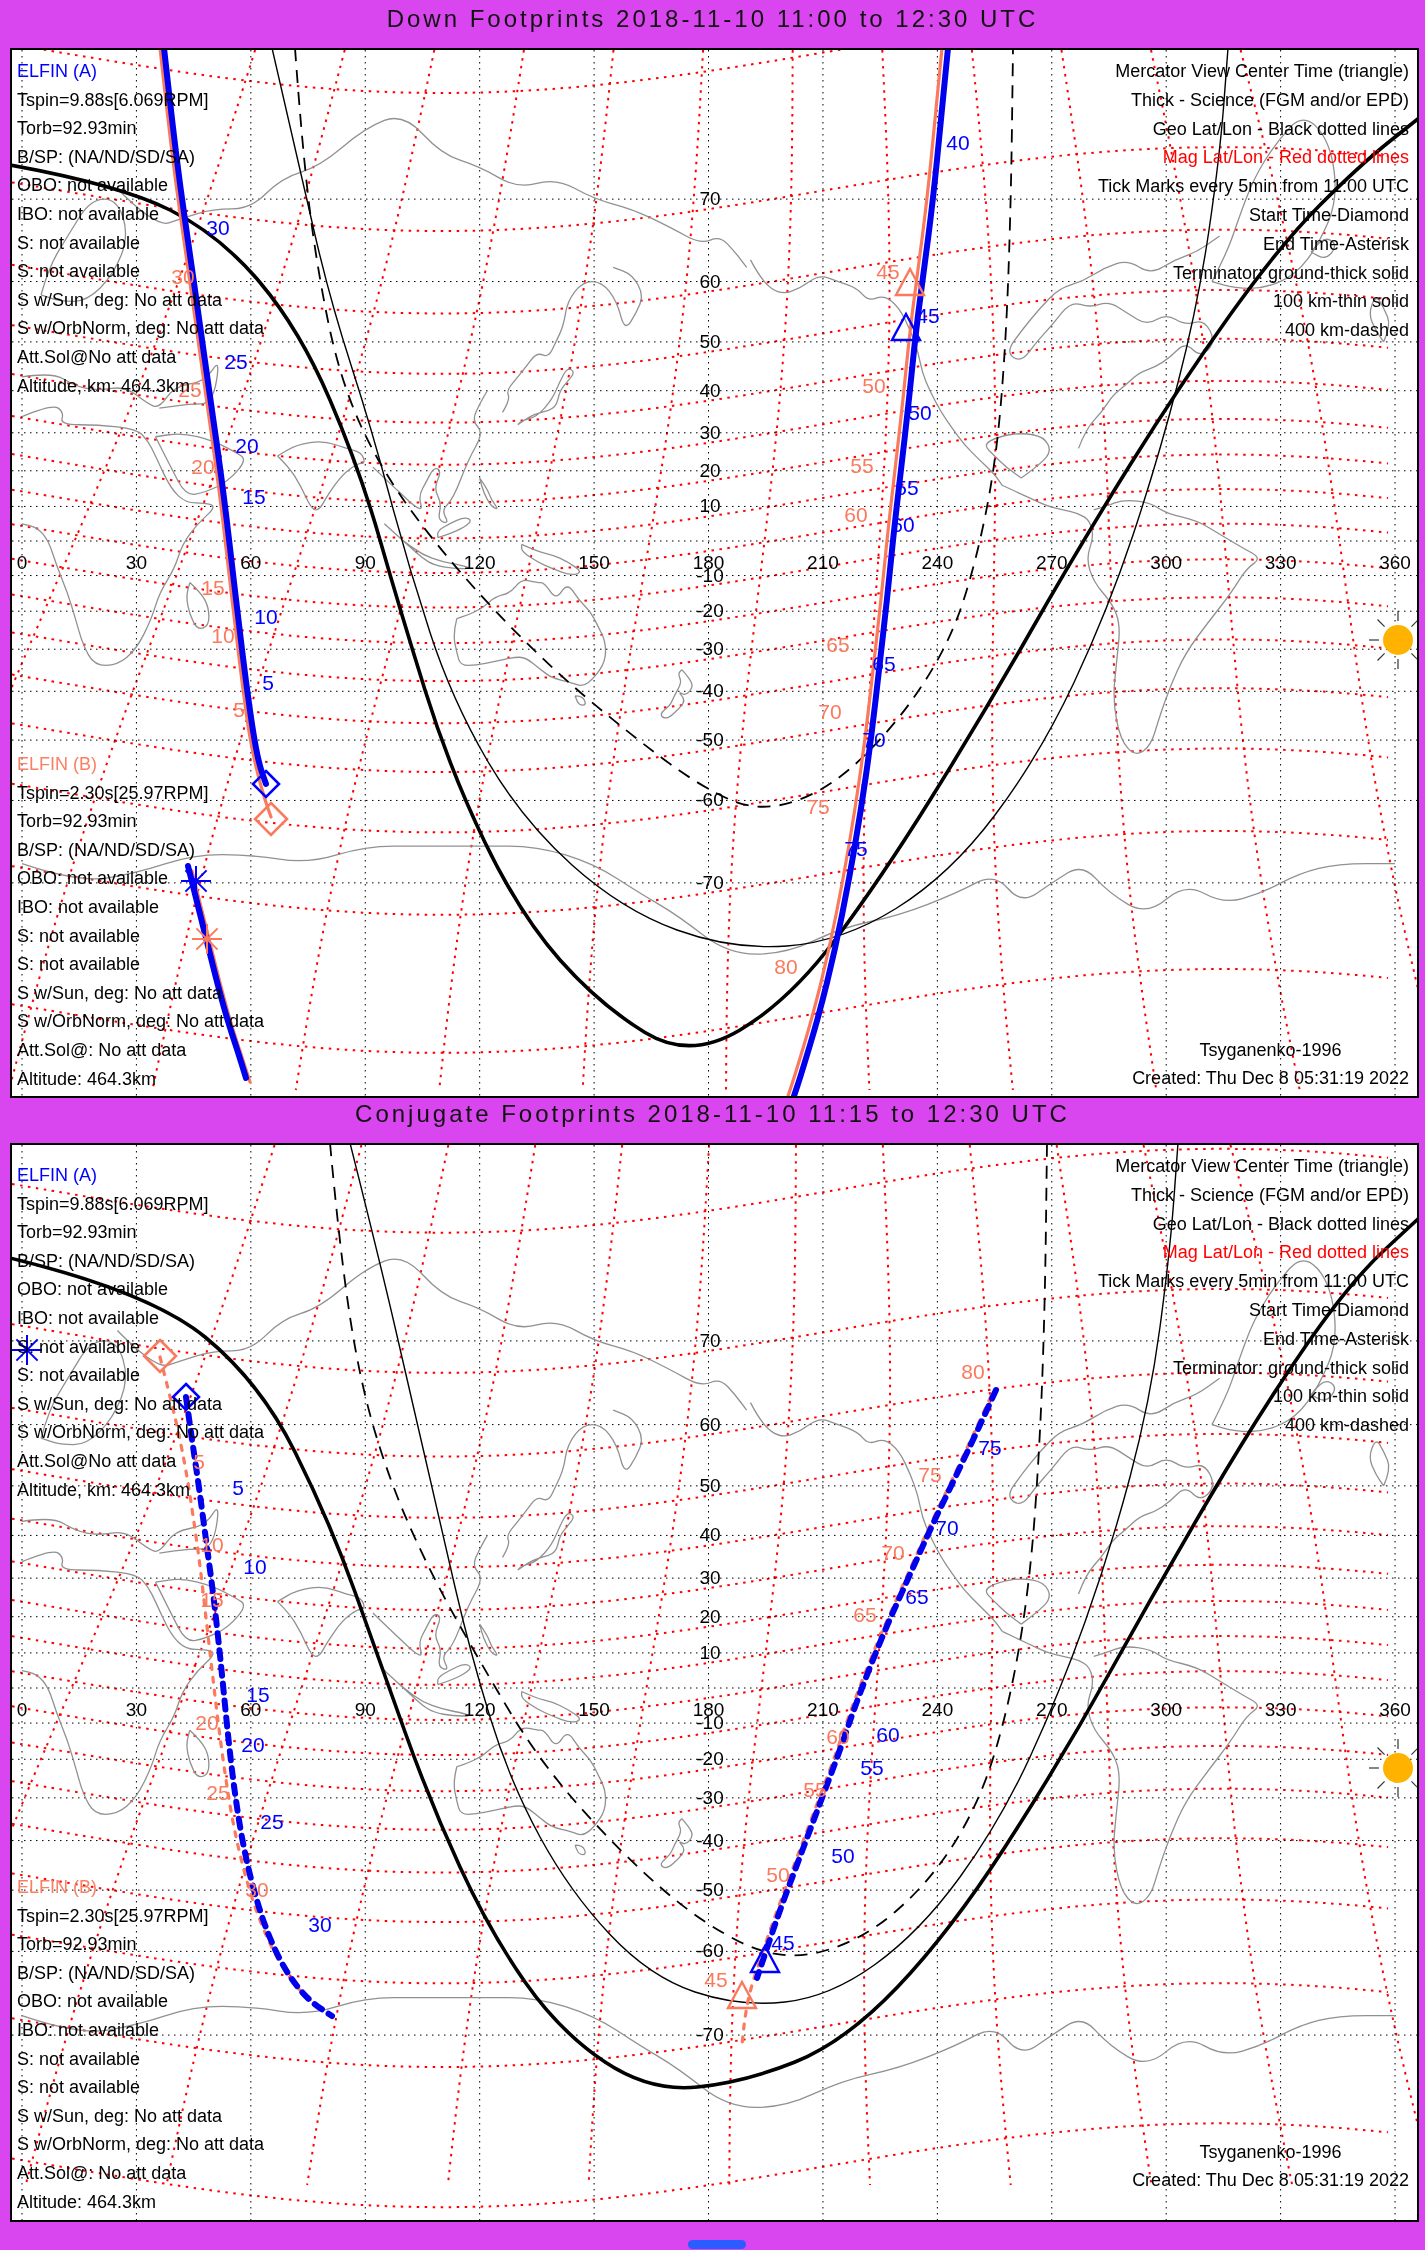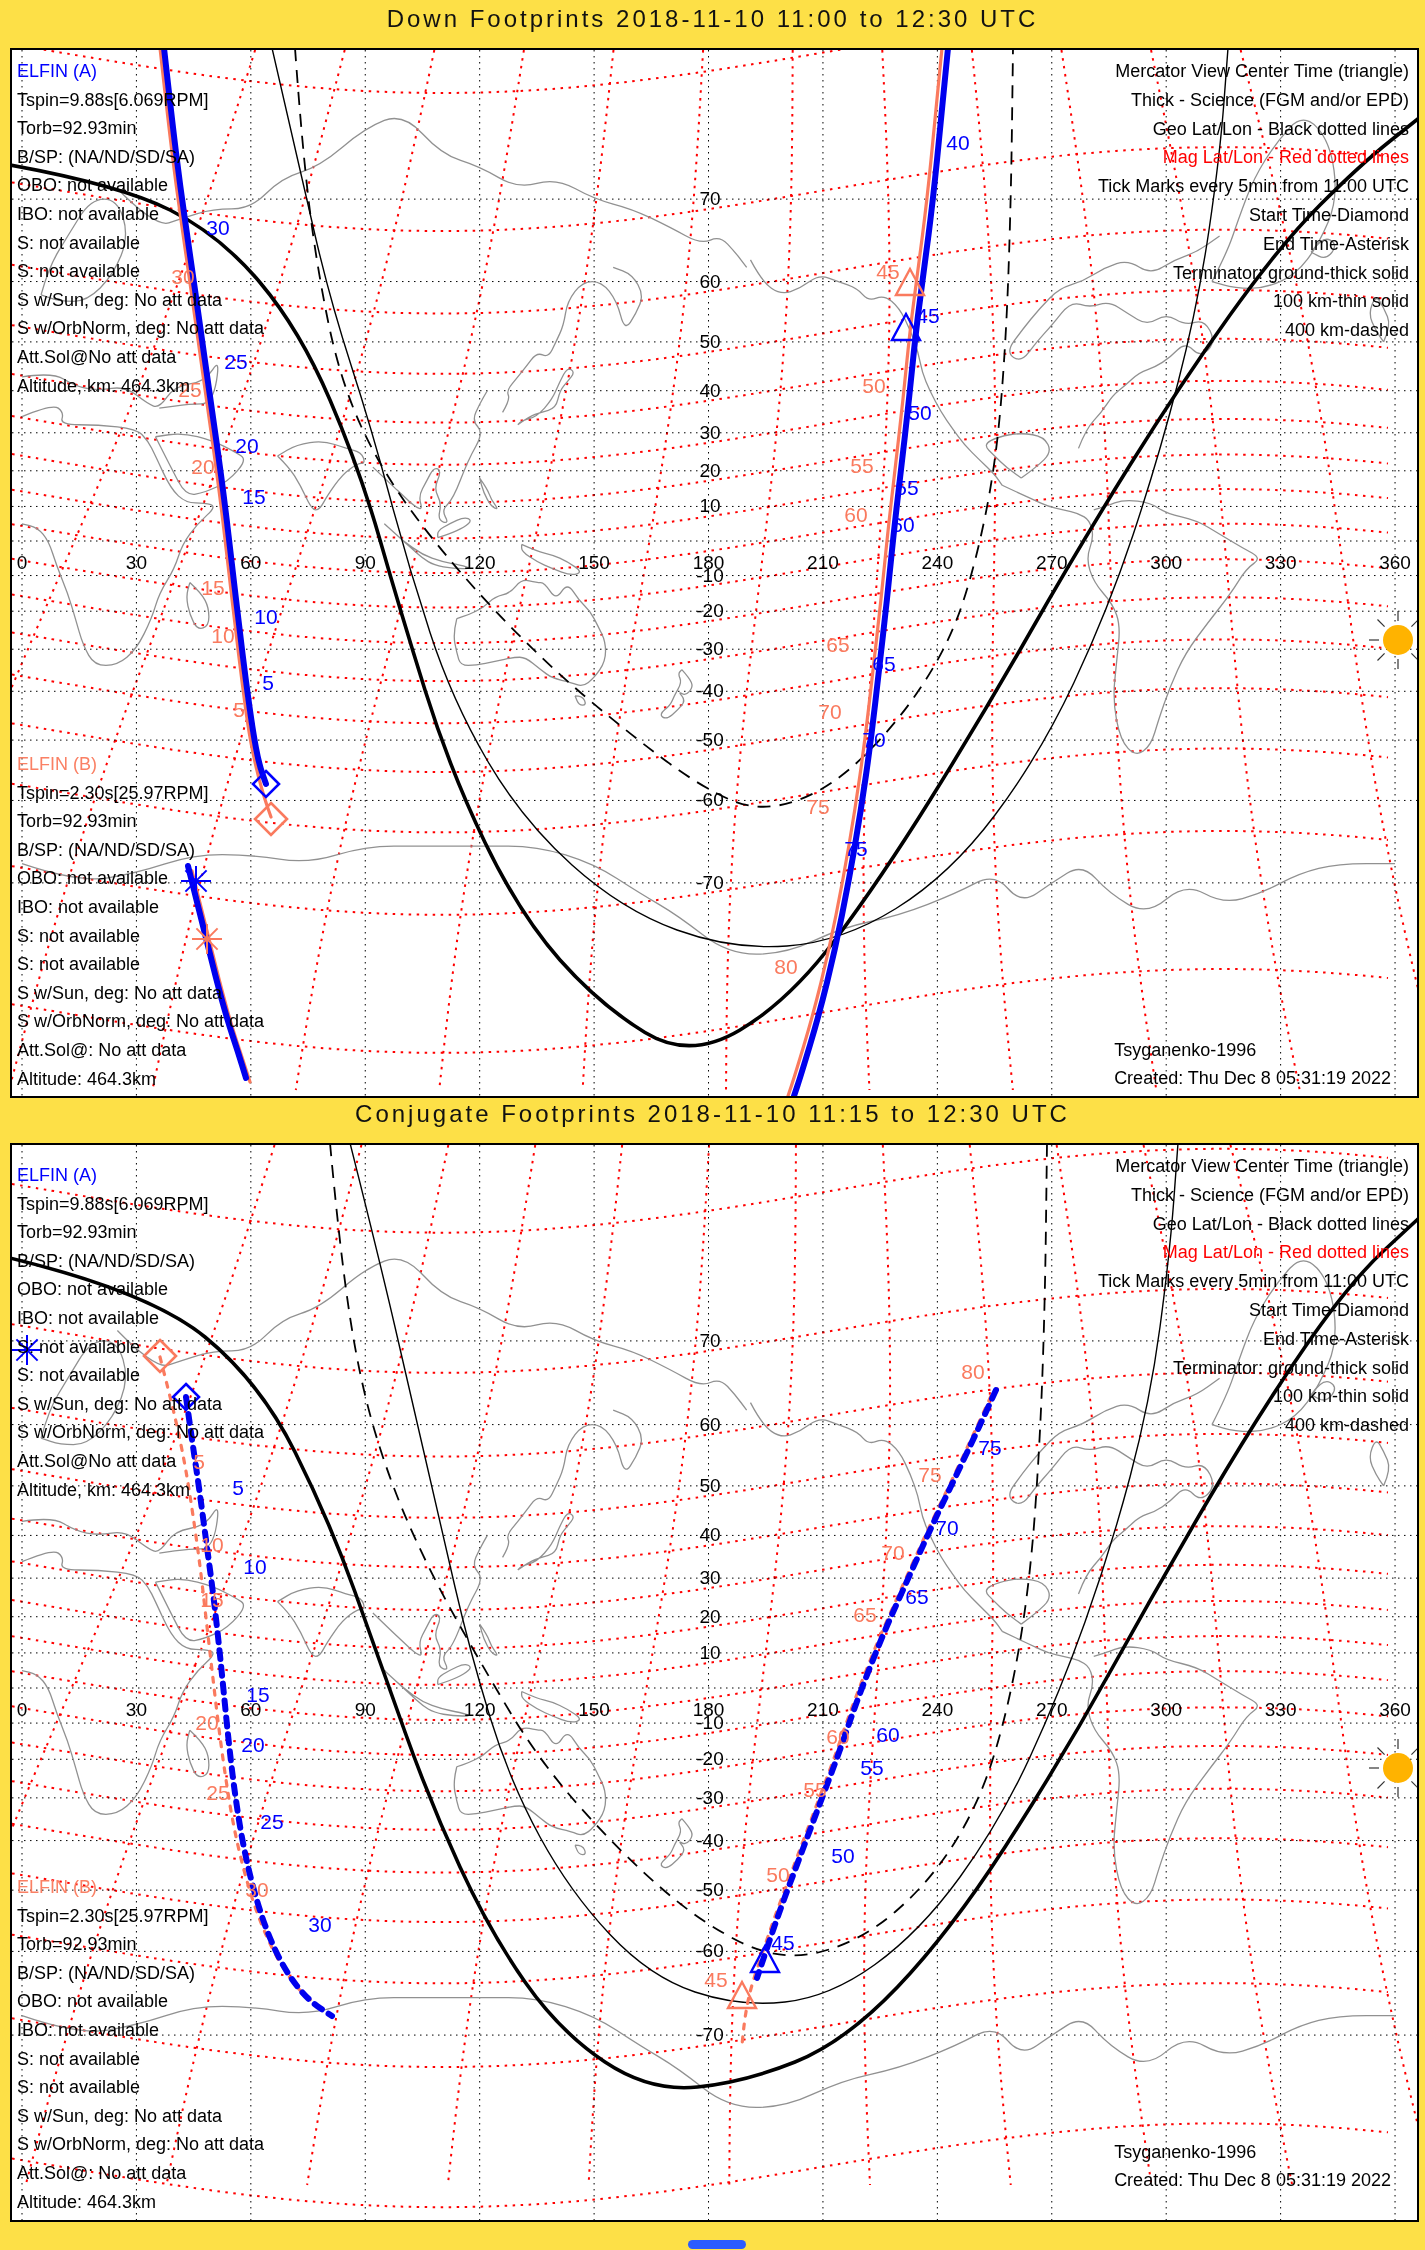--- a/index.html
+++ b/index.html
@@ -1,29 +1,29 @@
 <!DOCTYPE html>
 <html><head>
 <meta charset="utf-8">
 <style>
   html,body{margin:0;padding:0;background:#fff;}
-  .page{position:relative;width:1425px;height:2250px;background:#fde047;
+  .page{position:relative;width:1425px;height:2250px;background:#d946ef;
         font-family:"Liberation Sans",sans-serif;overflow:hidden;}
   .title{position:absolute;left:0;width:1425px;text-align:center;font-size:24px;
          letter-spacing:3px;color:#111;white-space:nowrap;}
   .frame{position:absolute;left:10px;width:1409px;border:2px solid #000;
          box-sizing:border-box;background:#fff;}
   .frame svg{position:absolute;left:0;top:0;}
   .info{position:absolute;font-size:18px;line-height:28.6px;color:#000;white-space:nowrap;z-index:5;}
   .hdr{font-weight:normal;}
   .c-blue{color:#0000ff;}
   .c-red{color:#fa8064;}
   .legend{position:absolute;right:8px;text-align:right;font-size:18px;line-height:28.8px;
           color:#000;white-space:nowrap;z-index:5;}
-  .credit{position:absolute;right:26px;text-align:left;font-size:18px;line-height:28px;
+  .credit{position:absolute;right:8px;text-align:center;font-size:18px;line-height:28px;
           color:#000;white-space:nowrap;z-index:5;margin-left:44px;}
   .bottom-bar{position:absolute;left:688px;top:2240px;width:58px;height:9px;
               border-radius:5px;background:#2b5cff;}
 </style>
 </head>
 <body>
 
 <div class="page">
 
   <section>

